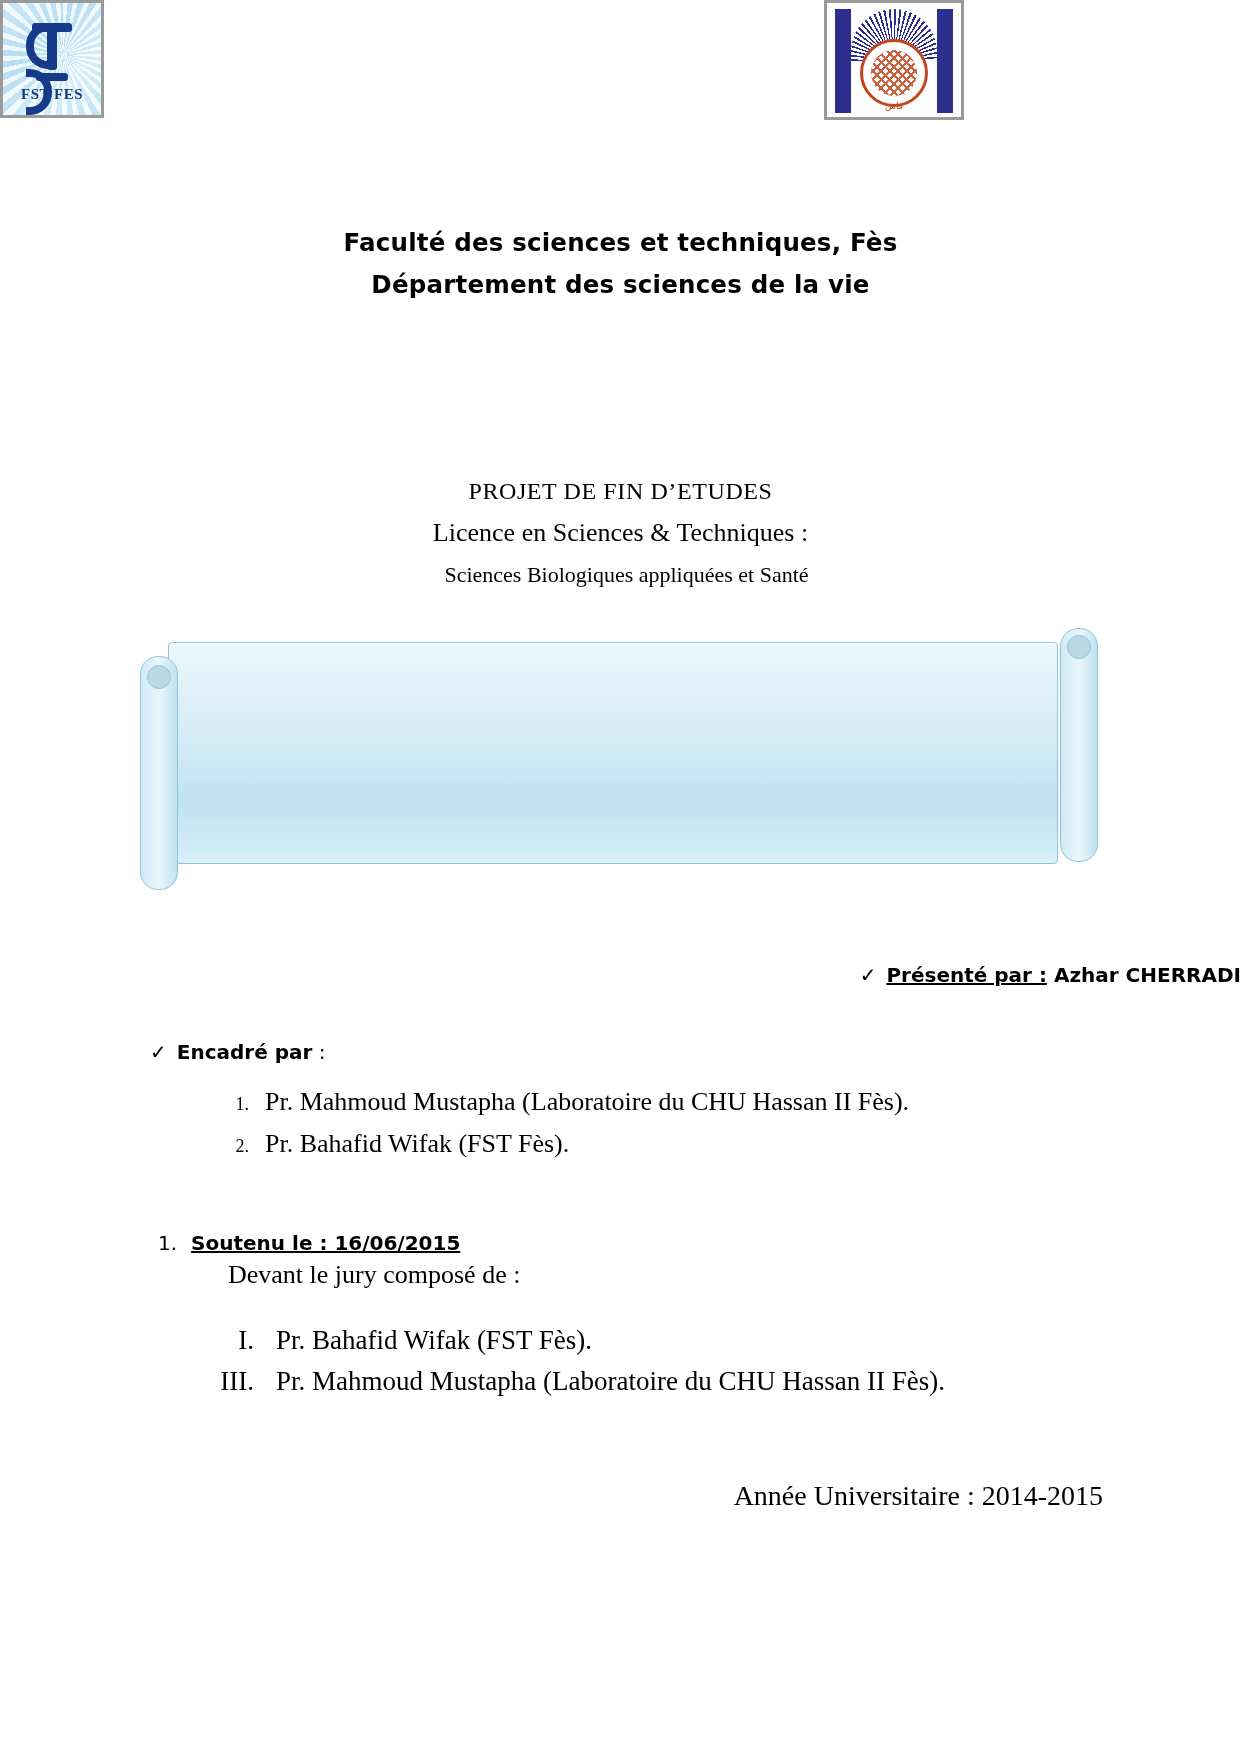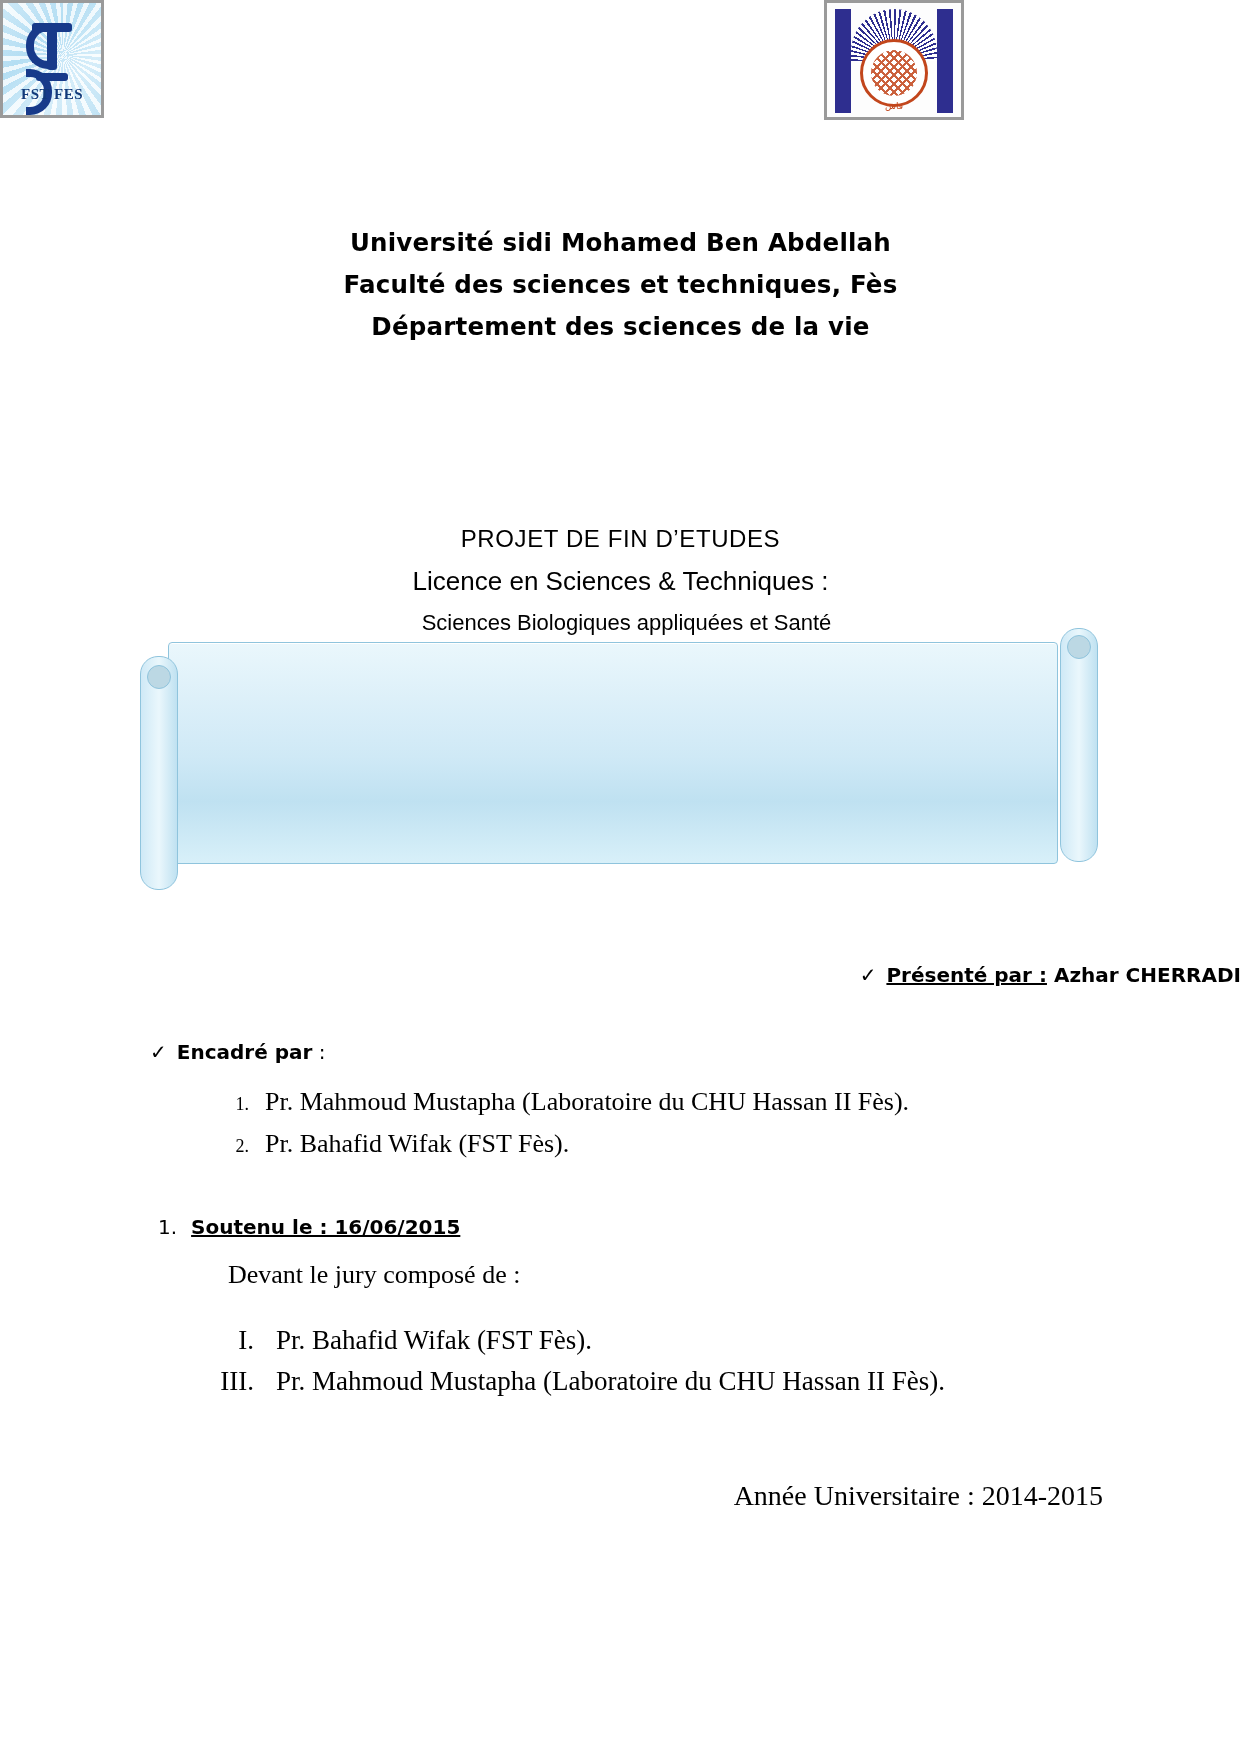--- a/index.html
+++ b/index.html
@@ -164,23 +164,22 @@
     letter-spacing: 0.2px;
   }
 
   
   .title-block {
     position: absolute;
     left: 0;
     right: 0;
     top: 470px;
     text-align: center;
-    font-family: Liberation Sans, sans-serif;
+    font-family: Liberation Serif, serif;
     line-height: 42px;
-    margin-top: 48px;
   }
   .title-block .pfe {
     font-size: 24px;
     font-weight: normal;
     letter-spacing: 0.6px;
   }
   .title-block .lic {
     font-size: 26px;
     font-weight: normal;
   }
@@ -295,21 +294,21 @@
     position: absolute;
     left: 158px;
     top: 1215px;
     font-family: "DejaVu Sans", sans-serif;
     font-size: 20px;
     font-weight: bold;
     display: flex;
     align-items: baseline;
   }
   .soutenu .num { font-weight: normal; margin-right: 14px; }
-  .soutenu .u { text-decoration: underline; }
+  .soutenu .u { text-decoration: underline; margin-top: 16px; }
 
   .devant {
     position: absolute;
     left: 228px;
     top: 1260px;
     font-family: "Liberation Serif", serif;
     font-size: 26px;
   }
 
   .jury-list {
@@ -355,21 +354,20 @@
 
 <div class="logo-right">
   <div class="pillar l"></div>
   <div class="pillar r"></div>
   <div class="sunburst"></div>
   <div class="circle"></div>
   <div class="arabic">فاس</div>
 </div>
 
 <div class="header-block">
-  <div>Université sidi Mohamed Ben Abdellah</div>
   <div>Faculté des sciences et techniques, Fès</div>
   <div>Département des sciences de la vie</div>
 </div>
 
 <div class="title-block">
   <div class="pfe">PROJET DE FIN D’ETUDES</div>
   <div class="lic">Licence en  Sciences &amp; Techniques :</div>
   <div class="spec">Sciences Biologiques appliquées et Santé</div>
 </div>
 

